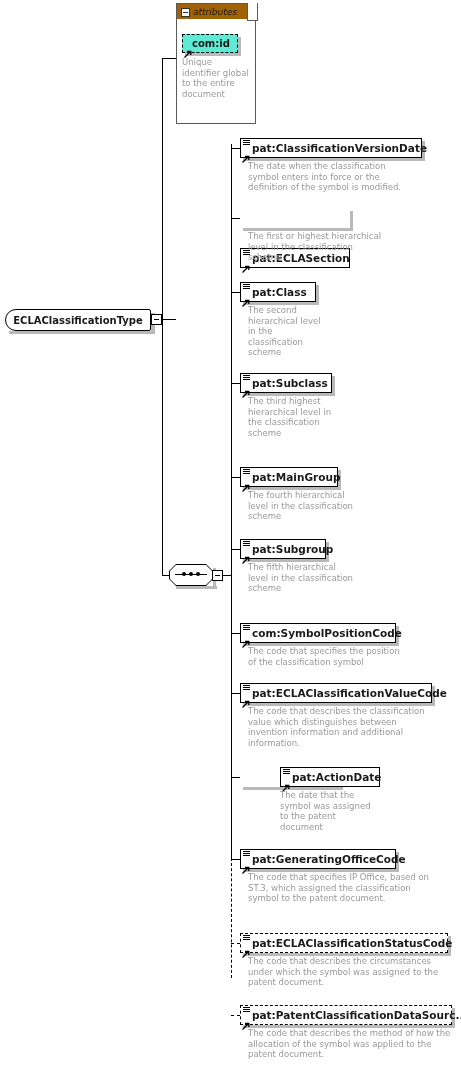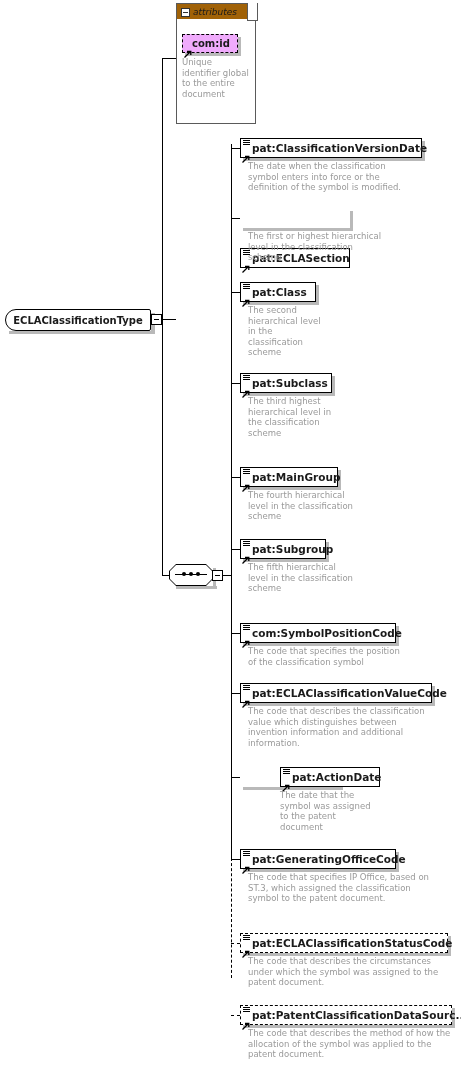--- a/index.html
+++ b/index.html
@@ -68,21 +68,21 @@
     position:absolute;left:247px;top:3px;width:10px;height:17px;
     background:#fff;border-right:1px solid #5a5a5a;border-bottom:1px solid #5a5a5a;
   }
   #attr-panel-top-fix{
     position:absolute;left:177px;top:19px;width:70px;height:1px;background:#fff;
   }
 
   
   #attr-id-box{
     position:absolute;left:182px;top:34px;width:56px;height:19px;
-    box-sizing:border-box;border:1px dashed #000;background:#f0abfc;
+    box-sizing:border-box;border:1px dashed #000;background:#5eead4;
     display:flex;align-items:center;
   }
   #attr-id-box .nm{
     font-size:10px;font-weight:bold;color:#1a1a1a;margin-left:9px;white-space:nowrap;
   }
   #attr-id-shadow-b{position:absolute;left:185px;top:53px;width:56px;height:3px;background:#b9b9b9;}
   #attr-id-shadow-r{position:absolute;left:238px;top:37px;width:3px;height:19px;background:#b9b9b9;}
   #attr-desc{
     position:absolute;left:182px;top:57px;width:70px;
     font-size:8.5px;line-height:10.5px;color:#9a9a9a;

